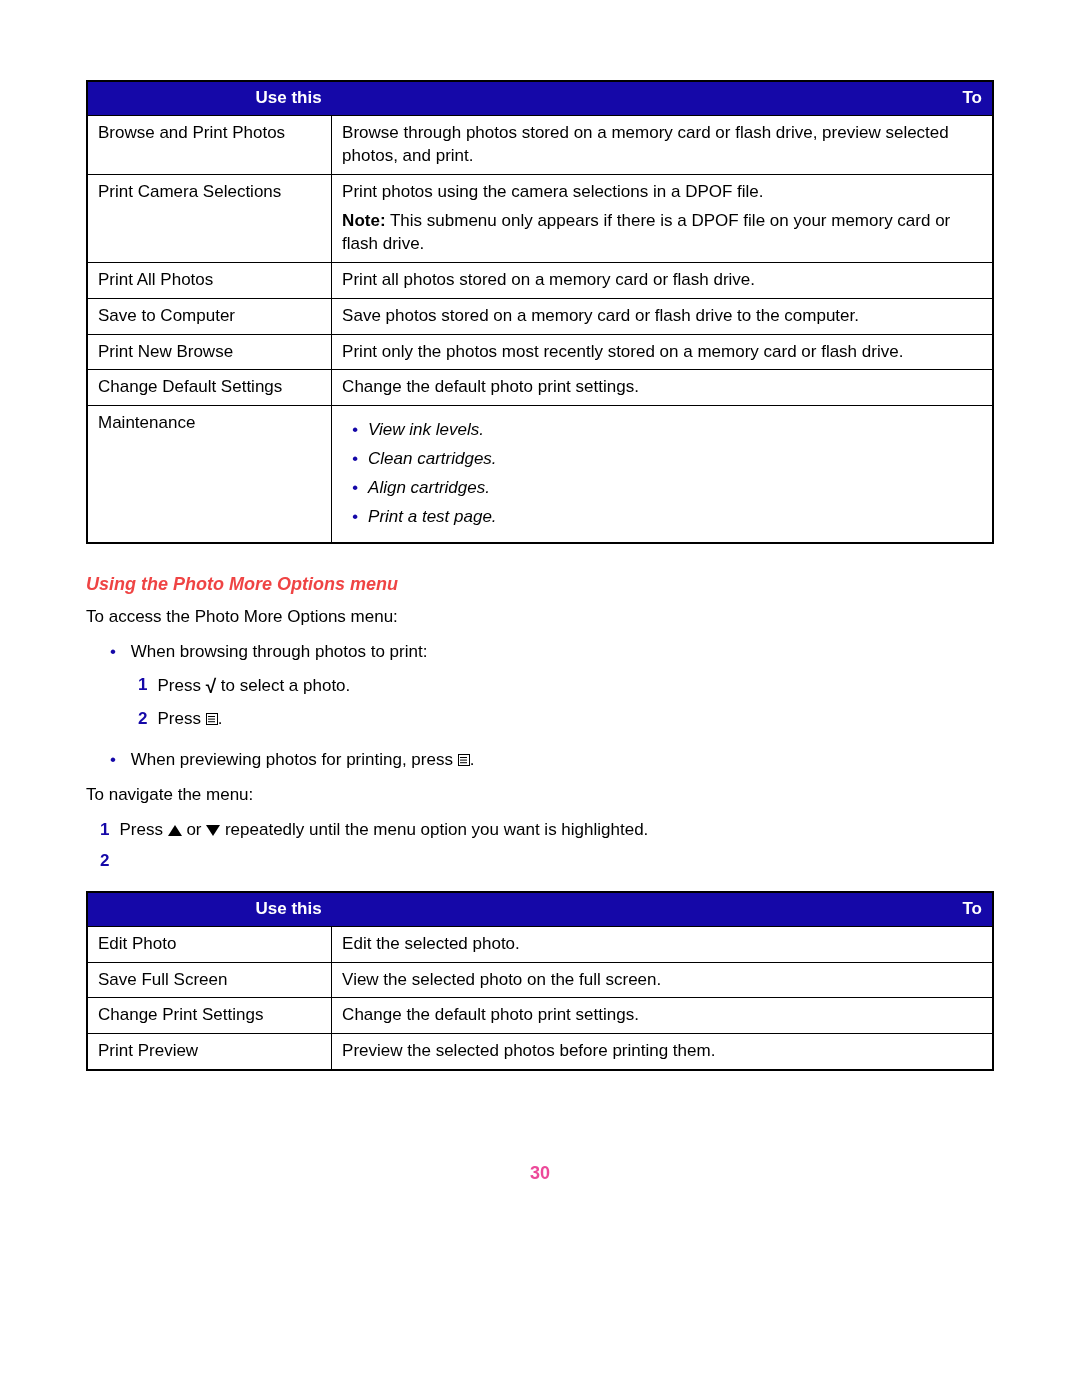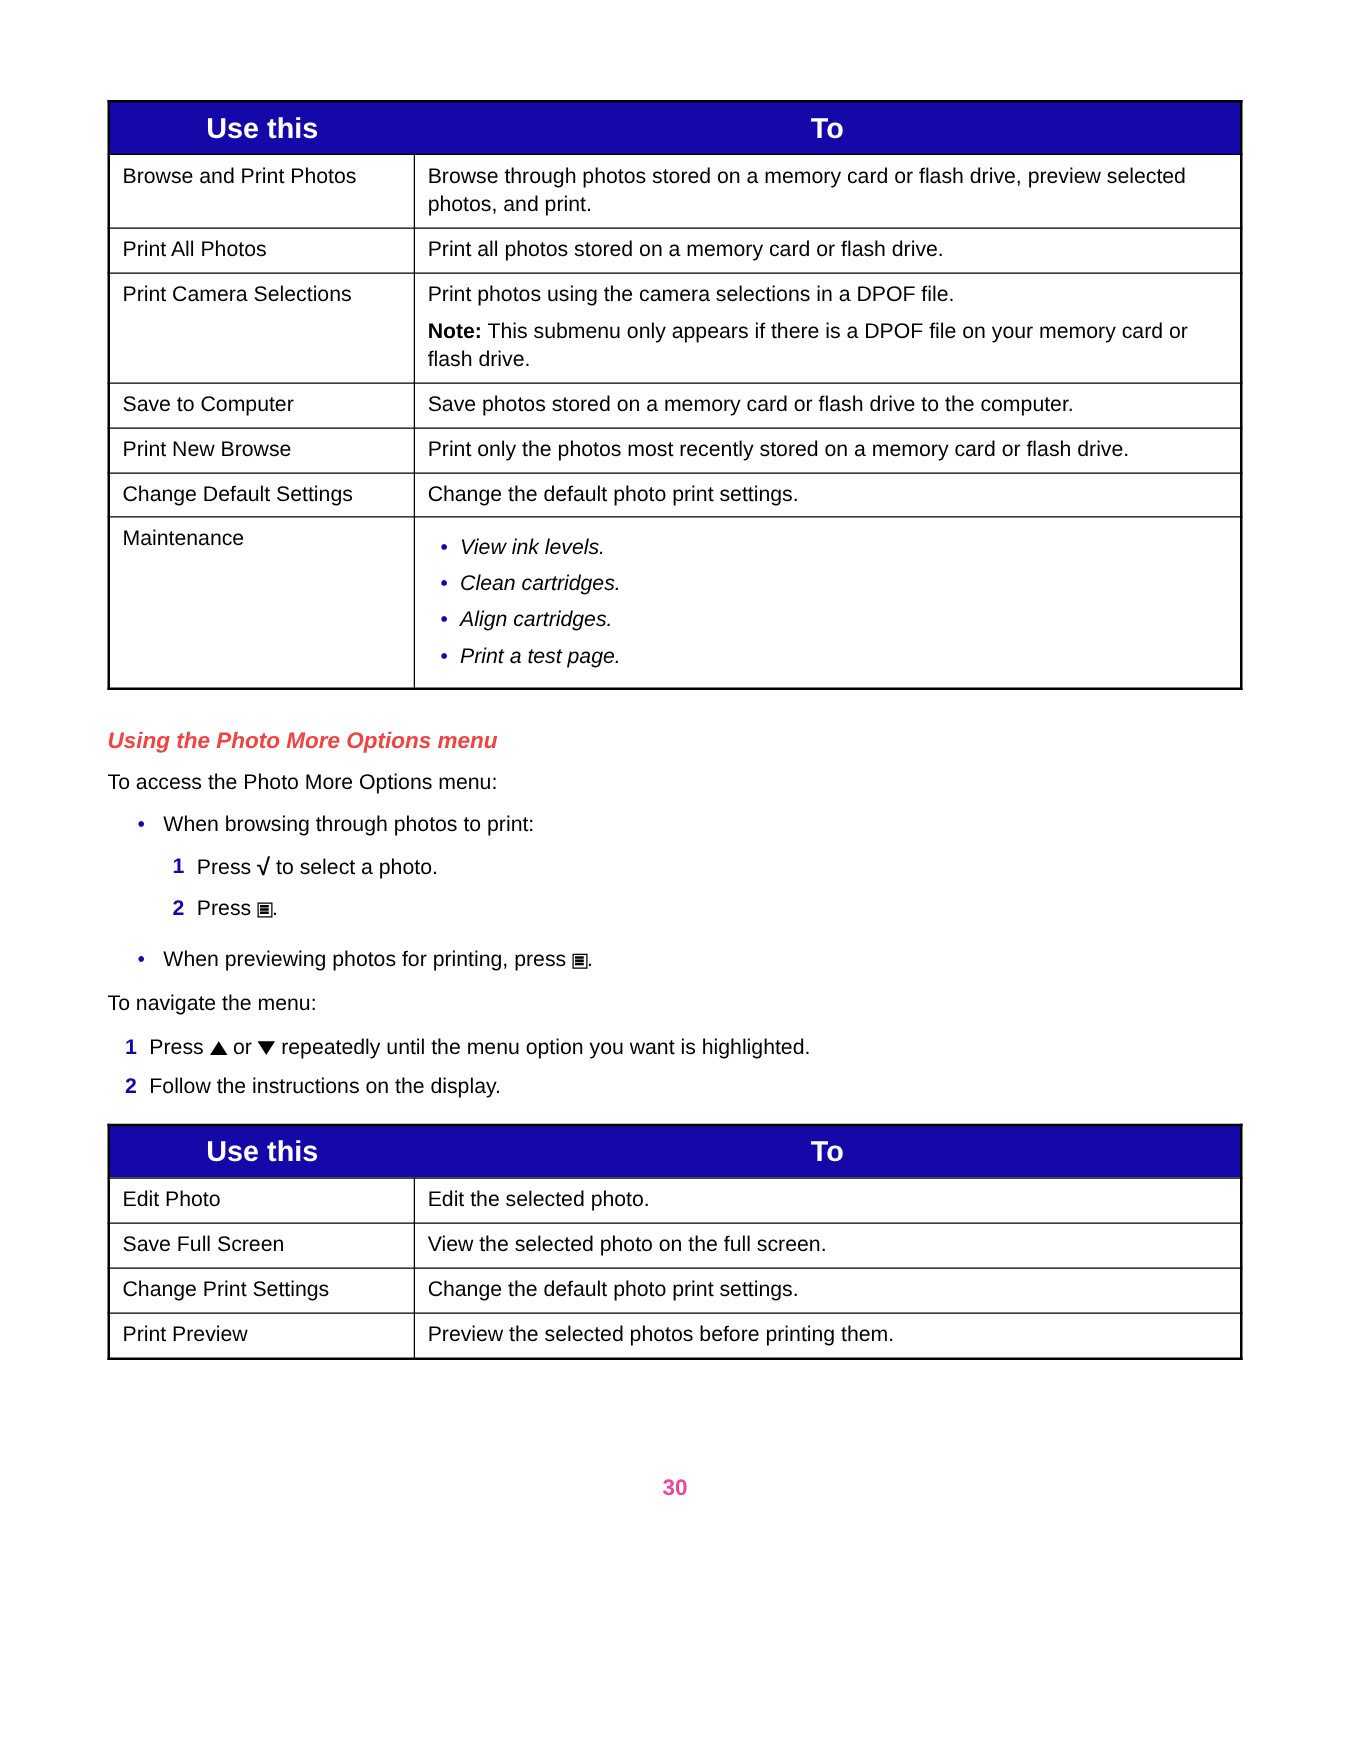--- a/index.html
+++ b/index.html
@@ -13,24 +13,24 @@
       box-sizing: border-box;
     }
     table {
       border-collapse: collapse;
       width: 100%;
       border: 2px solid #000;
     }
     th {
       background: #1508A8;
       color: #fff;
-      text-align: center;
+      text-align: right;
       font-weight: bold;
       padding: 5px 10px;
-      font-size: 23px;
+      font-size: 17px;
     }
     td {
       border: 1px solid #000;
       padding: 6px 10px;
       vertical-align: top;
     }
     .col1 { width: 27%; }
     .col2 { width: 73%; }
     h2.section-heading {
       color: #ef4444;
@@ -145,31 +145,31 @@
       <th class="col1">Use this</th>
       <th class="col2">To</th>
     </tr>
   </thead>
   <tbody>
     <tr>
       <td>Browse and Print Photos</td>
       <td>Browse through photos stored on a memory card or flash drive, preview selected photos, and print.</td>
     </tr>
     <tr>
-      <td>Print All Photos</td>
-      <td>Print all photos stored on a memory card or flash drive.</td>
-    </tr>
-    <tr>
       <td>Print Camera Selections</td>
       <td>
         <div>Print photos using the camera selections in a DPOF file.</div>
         <div style="margin-top:6px;">
           <span class="note-label">Note:</span><span> This submenu only appears if there is a DPOF file on your memory card or flash drive.</span>
         </div>
       </td>
+    </tr>
+    <tr>
+      <td>Print All Photos</td>
+      <td>Print all photos stored on a memory card or flash drive.</td>
     </tr>
     <tr>
       <td>Save to Computer</td>
       <td>Save photos stored on a memory card or flash drive to the computer.</td>
     </tr>
     <tr>
       <td>Print New Browse</td>
       <td>Print only the photos most recently stored on a memory card or flash drive.</td>
     </tr>
     <tr>
@@ -223,21 +223,20 @@
 
 <ol class="numbered" style="padding-left:14px;">
   <li>
     <span class="num">1</span>
     <span class="txt">
       <span>Press </span><span class="icon icon-tri-up"></span><span> or </span><span class="icon icon-tri-down"></span><span> repeatedly until the menu option you want is highlighted.</span>
     </span>
   </li>
   <li>
     <span class="num">2</span>
-    <span class="txt">Follow the instructions on the display.</span>
   </li>
 </ol>
 
 <table style="margin-top:14px;">
   <thead>
     <tr>
       <th class="col1">Use this</th>
       <th class="col2">To</th>
     </tr>
   </thead>

